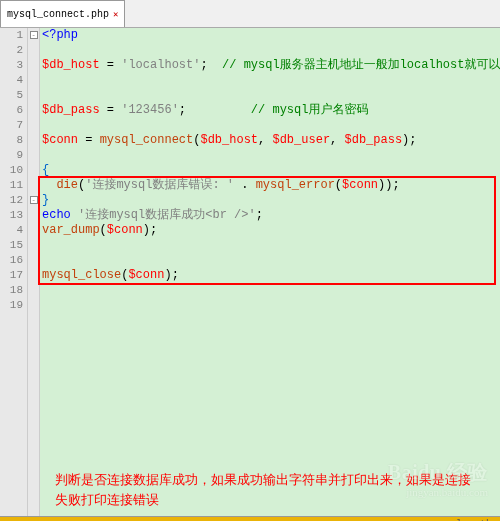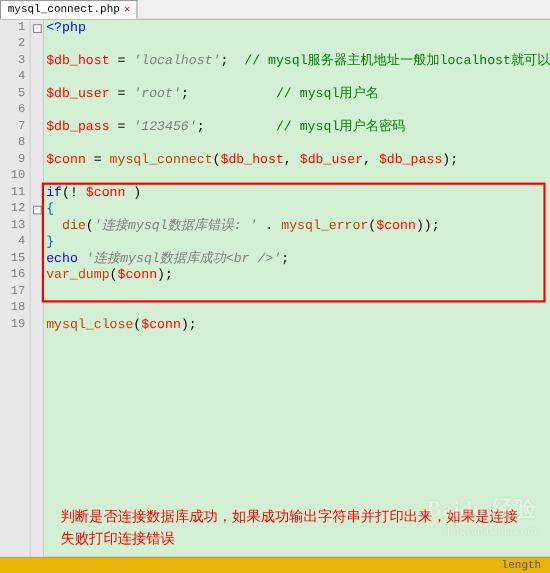--- a/index.html
+++ b/index.html
@@ -8,21 +8,21 @@
       height: 521px;
       font-family: Consolas, "Courier New", monospace;
       font-size: 12px;
       background: #d4f0d4;
       overflow: hidden;
       position: relative;
     }
     .tab-bar {
       background: #f0f0f0;
       border-bottom: 1px solid #aaa;
-      height: 18px;
+      height: 28px;
       display: flex;
       align-items: stretch;
     }
     .tab {
       background: #fff;
       border: 1px solid #999;
       border-bottom: none;
       padding: 1px 6px;
       font-size: 10px;
       display: flex;
@@ -89,21 +89,21 @@
     }
     .red-box {
       position: absolute;
       border: 2px solid #ff0000;
       left: -2px;
       right: 4px;
       pointer-events: none;
     }
     .kw { color: #0000ff; }
     .var { color: #ff0000; }
-    .str { color: #808080; font-style: italic; }
+    .str { color: #808080; }
     .func { color: #c2410c; }
     .comment { color: #008000; }
     .punct { color: #000; }
     .blue { color: #0066cc; }
     .annotation {
       position: absolute;
       color: #ff0000;
       font-size: 13px;
       font-family: "Microsoft YaHei", sans-serif;
       line-height: 1.5;
@@ -190,27 +190,25 @@
       <div></div>
       <div></div>
       <div></div>
     </div>
   <div class="code" id="code">
     <div class="red-box" id="redbox" style="top: 148px; height: 109px;"></div>
   <div class="line"><span class="kw">&lt;?php</span></div>
       <div class="line"></div>
       <div class="line"><span class="var">$db_host</span><span class="punct"> = </span><span class="str">'localhost'</span><span class="punct">;  </span><span class="comment">// mysql服务器主机地址一般加localhost就可以</span></div>
       <div class="line"></div>
-      <div class="line"><span class="var">$db_user</span><span class="punct"> = </span><span class="str">'root'</span><span class="punct">;           </span><span class="comment">// mysql用户名</span></div>
       <div class="line"></div>
       <div class="line"><span class="var">$db_pass</span><span class="punct"> = </span><span class="str">'123456'</span><span class="punct">;         </span><span class="comment">// mysql用户名密码</span></div>
       <div class="line"></div>
       <div class="line"><span class="var">$conn</span><span class="punct"> = </span><span class="func">mysql_connect</span><span class="punct">(</span><span class="var">$db_host</span><span class="punct">, </span><span class="var">$db_user</span><span class="punct">, </span><span class="var">$db_pass</span><span class="punct">);</span></div>
       <div class="line"></div>
-      <div class="line"><span class="kw">if</span><span class="punct">(! </span><span class="var">$conn</span><span class="punct"> )</span></div>
       <div class="line"><span class="blue">{</span></div>
       <div class="line"><span class="punct">  </span><span class="func">die</span><span class="punct">(</span><span class="str">'连接mysql数据库错误: '</span><span class="punct"> . </span><span class="func">mysql_error</span><span class="punct">(</span><span class="var">$conn</span><span class="punct">));</span></div>
       <div class="line"><span class="blue">}</span></div>
       <div class="line"><span class="kw">echo</span><span class="punct"> </span><span class="str">'连接mysql数据库成功&lt;br /&gt;'</span><span class="punct">;</span></div>
       <div class="line"><span class="func">var_dump</span><span class="punct">(</span><span class="var">$conn</span><span class="punct">);</span></div>
       <div class="line"></div>
       <div class="line"></div>
       <div class="line"><span class="func">mysql_close</span><span class="punct">(</span><span class="var">$conn</span><span class="punct">);</span></div>
     </div>
   <div class="annotation" style="top:395px;">判断是否连接数据库成功，如果成功输出字符串并打印出来，如果是连接失败打印连接错误</div>

